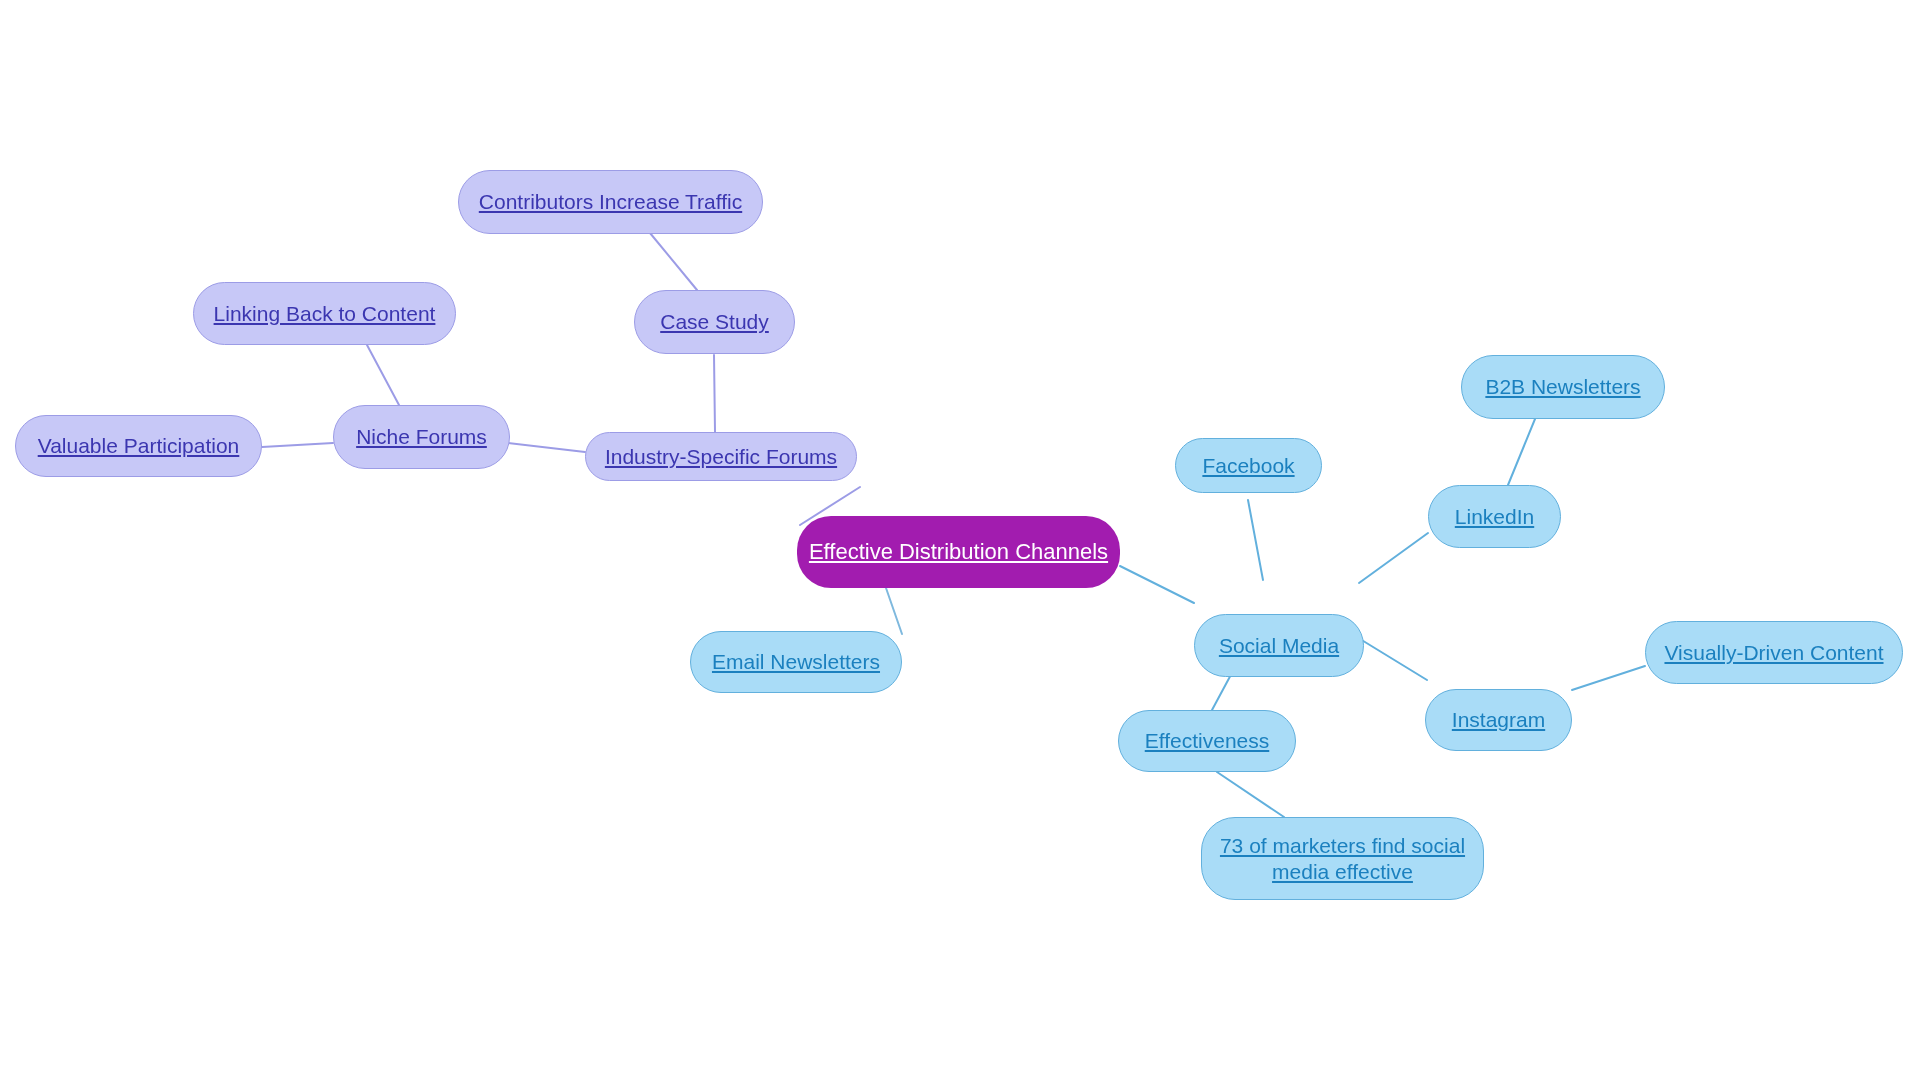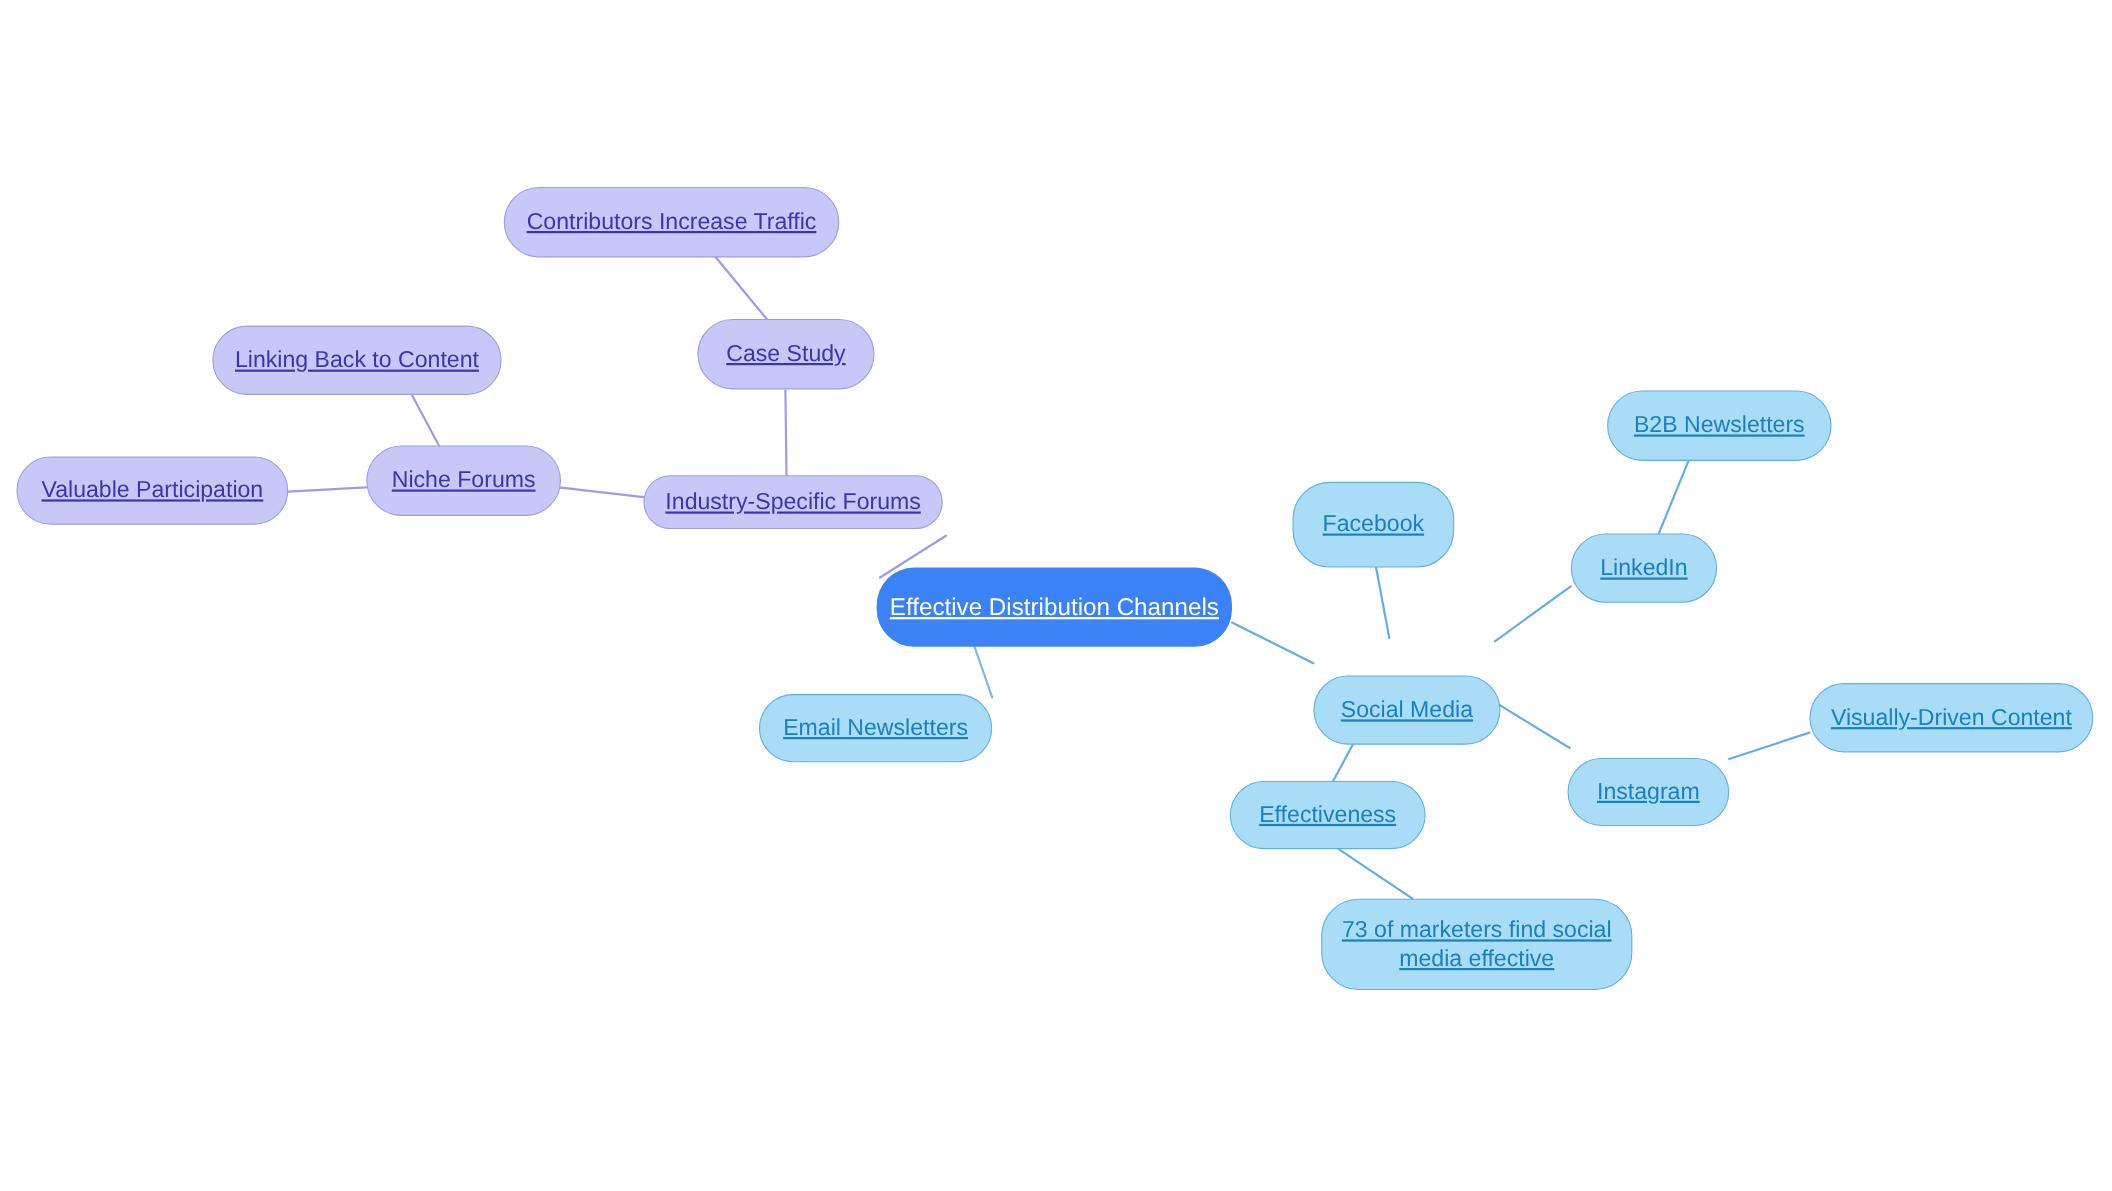--- a/index.html
+++ b/index.html
@@ -47,21 +47,21 @@
     font-size: 21px;
   }
   .node.blue {
     background: #a9dcf7;
     border-color: #62b0dd;
     color: #1b80bf;
     border-radius: 34px;
     font-size: 21px;
   }
   .node.root {
-    background: #3b82f6;
+    background: #a21caf;
     border-color: #12161e;
     color: #ffffff;
     border-radius: 34px;
     font-size: 22px;
     border-width: 0;
   }
 </style>
 </head>
 <body>
 
@@ -81,26 +81,26 @@
       <line x1="1360" y1="639" x2="1427" y2="680" stroke="#62b0dd" stroke-width="2" stroke-linecap="round"></line>
       <line x1="1572" y1="690" x2="1645" y2="666" stroke="#62b0dd" stroke-width="2" stroke-linecap="round"></line>
       <line x1="1248" y1="643" x2="1212" y2="710" stroke="#62b0dd" stroke-width="2" stroke-linecap="round"></line>
       <line x1="1217" y1="772" x2="1284" y2="817" stroke="#62b0dd" stroke-width="2" stroke-linecap="round"></line>
     </svg>
   <div id="node-layer">
       <div class="node root" style="left: 797px; top: 516px; width: 323px; height: 72px;">Effective Distribution Channels</div>
       <div class="node purple" style="left: 585px; top: 432px; width: 272px; height: 49px;">Industry-Specific Forums</div>
       <div class="node purple" style="left: 333px; top: 405px; width: 177px; height: 64px;">Niche Forums</div>
       <div class="node purple" style="left: 15px; top: 415px; width: 247px; height: 62px;">Valuable Participation</div>
-      <div class="node purple" style="left: 193px; top: 296px; width: 263px; height: 63px;">Linking Back to Content</div>
+      <div class="node purple" style="left: 193px; top: 282px; width: 263px; height: 63px;">Linking Back to Content</div>
       <div class="node purple" style="left: 634px; top: 290px; width: 161px; height: 64px;">Case Study</div>
       <div class="node purple" style="left: 458px; top: 170px; width: 305px; height: 64px;">Contributors Increase Traffic</div>
       <div class="node blue" style="left: 690px; top: 631px; width: 212px; height: 62px;">Email Newsletters</div>
       <div class="node blue" style="left: 1194px; top: 614px; width: 170px; height: 63px;">Social Media</div>
-      <div class="node blue" style="left: 1175px; top: 438px; width: 147px; height: 78px;">Facebook</div>
+      <div class="node blue" style="left: 1175px; top: 438px; width: 147px; height: 55px;">Facebook</div>
       <div class="node blue" style="left: 1428px; top: 485px; width: 133px; height: 63px;">LinkedIn</div>
       <div class="node blue" style="left: 1461px; top: 355px; width: 204px; height: 64px;">B2B Newsletters</div>
       <div class="node blue" style="left: 1425px; top: 665px; width: 147px; height: 62px; margin-top: 24px;">Instagram</div>
       <div class="node blue" style="left: 1645px; top: 621px; width: 258px; height: 63px;">Visually-Driven Content</div>
       <div class="node blue" style="left: 1118px; top: 710px; width: 178px; height: 62px;">Effectiveness</div>
       <div class="node blue" style="left: 1201px; top: 817px; width: 283px; height: 83px;">73 of marketers find social
 media effective</div>
     </div>
 </div>
 

